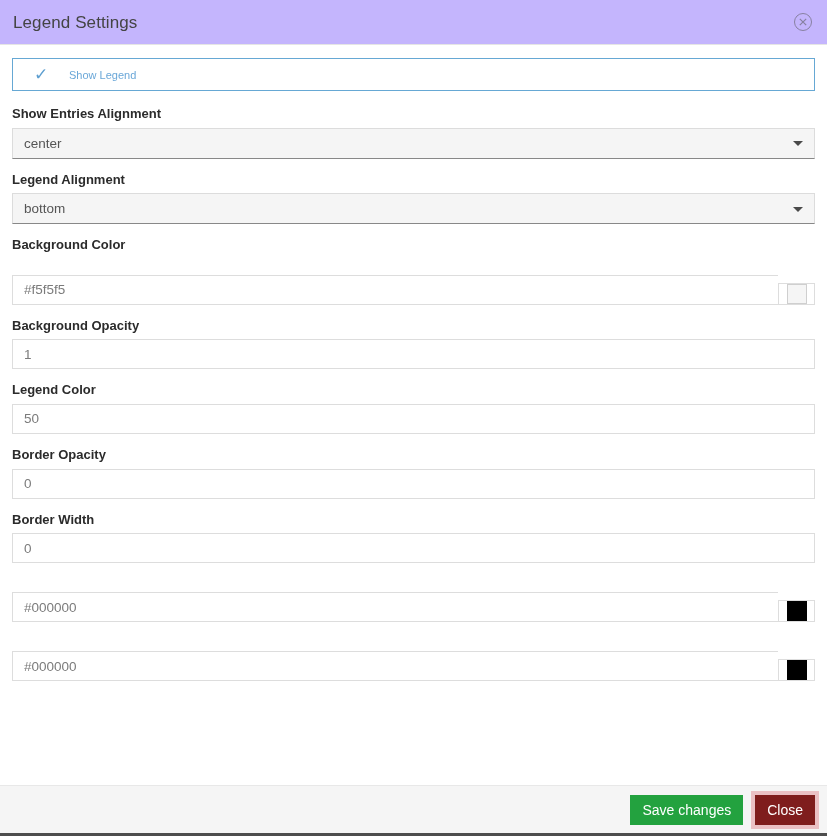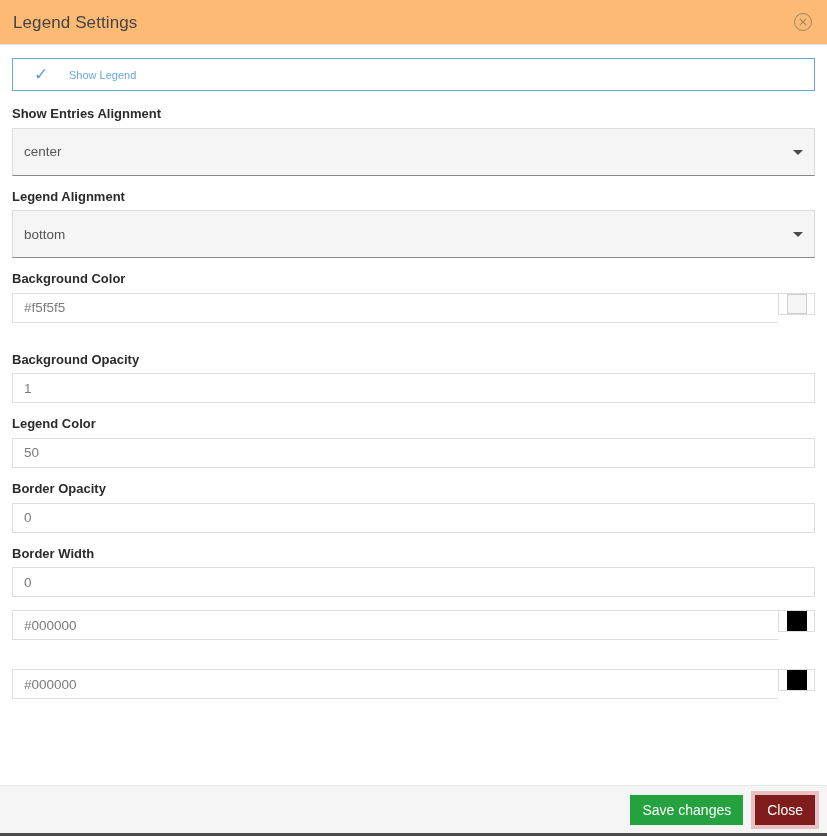--- a/index.html
+++ b/index.html
@@ -24,21 +24,21 @@
   }
   
   .modal-header {
     height: 45px;
     min-height: 45px;
     border-bottom: 1px solid #e5e5e5;
     display: flex;
     align-items: center;
     padding: 0 14px 0 13px;
     box-sizing: border-box;
-    background: #fdba74;
+    background: #c4b5fd;
   }
   .modal-title {
     font-size: 17px;
     font-weight: 400;
     color: #444444;
     letter-spacing: .1px;
     line-height: 1;
   }
   .header-spacer { flex: 1 1 auto; }
   .close-x {
@@ -89,21 +89,21 @@
     font-size: 13px;
     font-weight: bold;
     color: #2b2b2b;
     margin-bottom: 6px;
     line-height: 1.2;
     display: block;
   }
 
   .select-box {
     position: relative;
-    height: 48px;
+    height: 31px;
     background: #f5f5f5;
     border: 1px solid #dcdcdc;
     border-bottom: 1px solid #888888;
     box-sizing: border-box;
     display: flex;
     align-items: center;
     padding: 0 12px 0 11px;
     cursor: pointer;
   }
   .select-value {
@@ -132,21 +132,21 @@
     align-items: center;
     padding: 0 11px;
     font-size: 13.5px;
     color: #7b7b7b;
     cursor: text;
   }
 
   
   .color-row {
     display: flex;
-    align-items: flex-start;
+    align-items: flex-end;
     height: 46px;
   }
   .color-row .text-input {
     flex: 1 1 auto;
     border-right: none;
     height: 30px;
   }
   .swatch-btn {
     width: 37px;
     border: 1px solid #dddddd;

